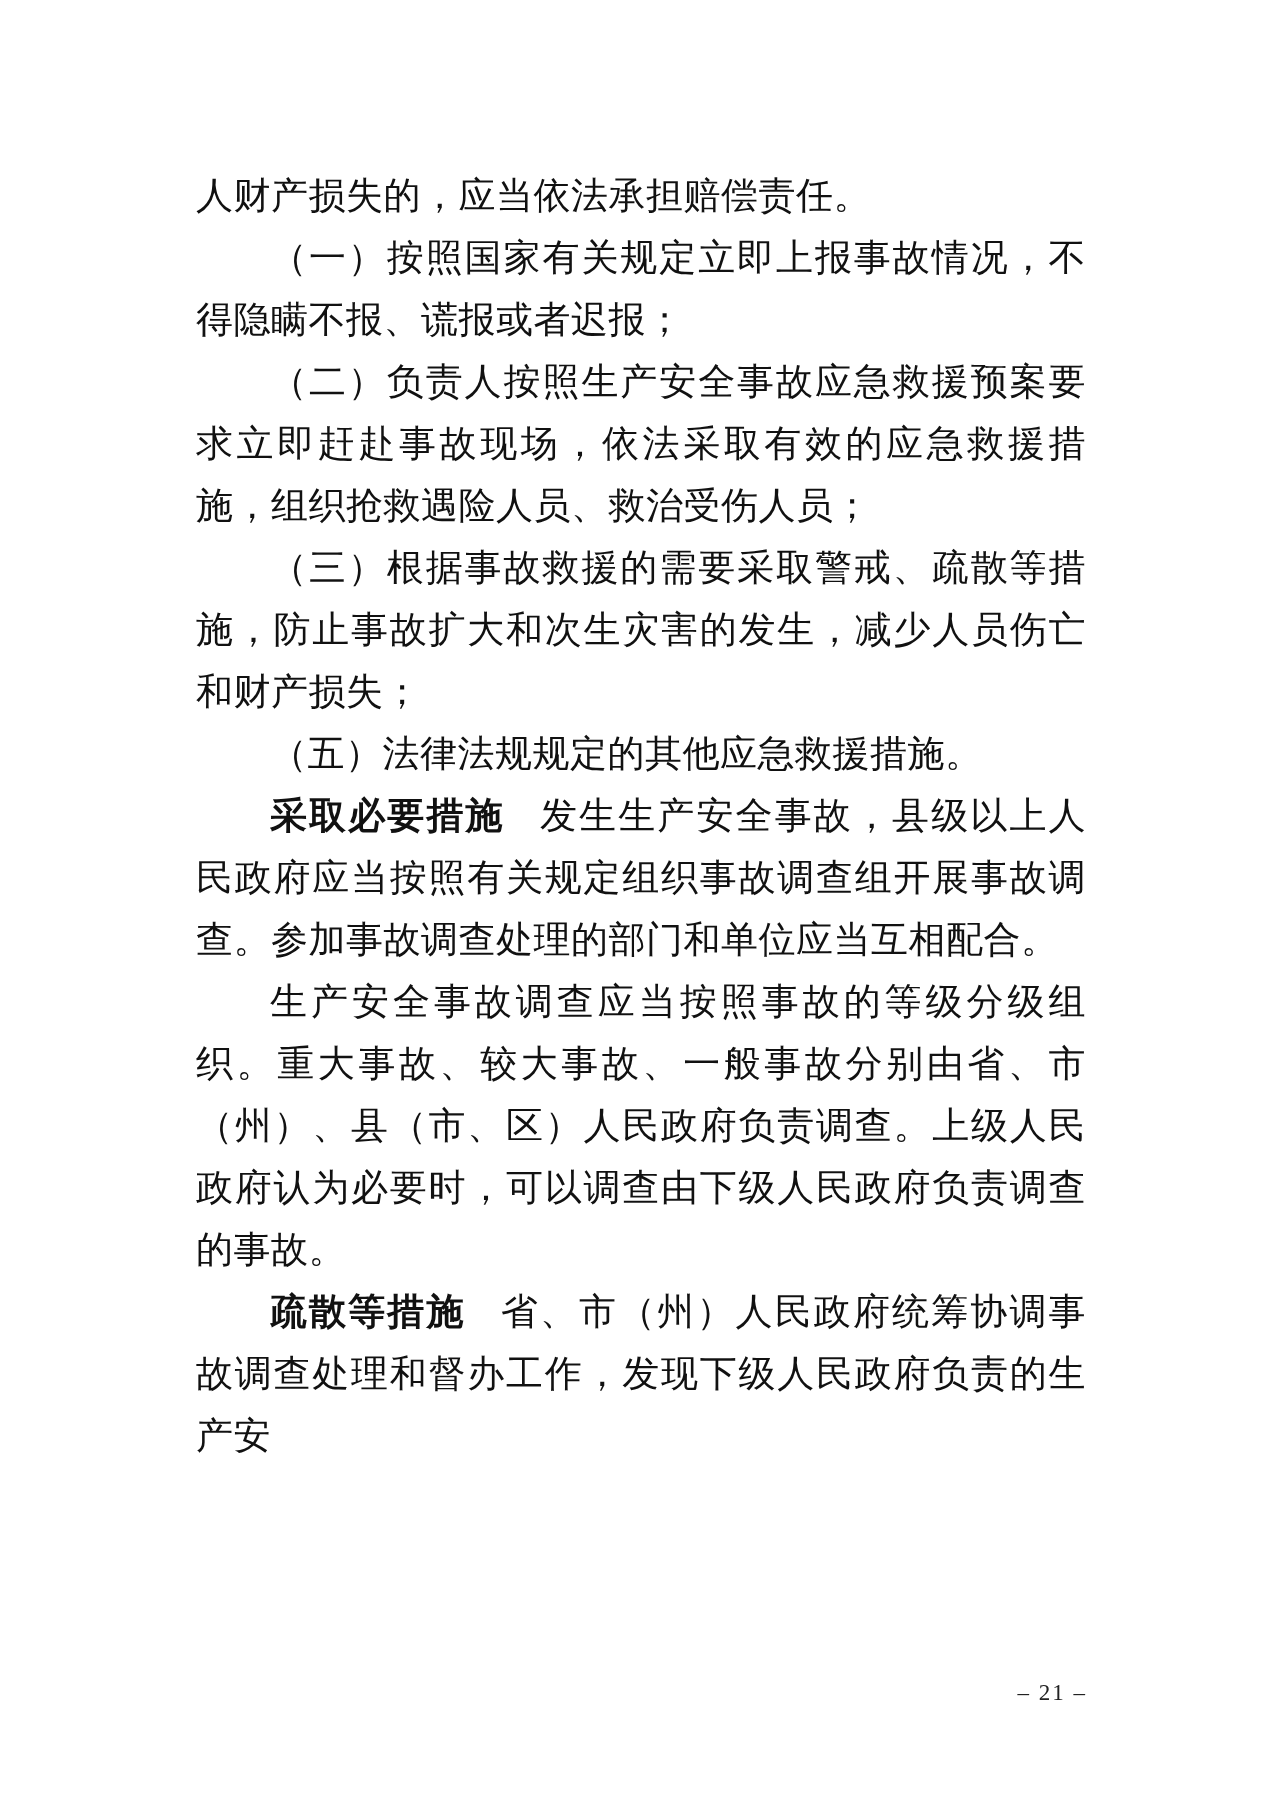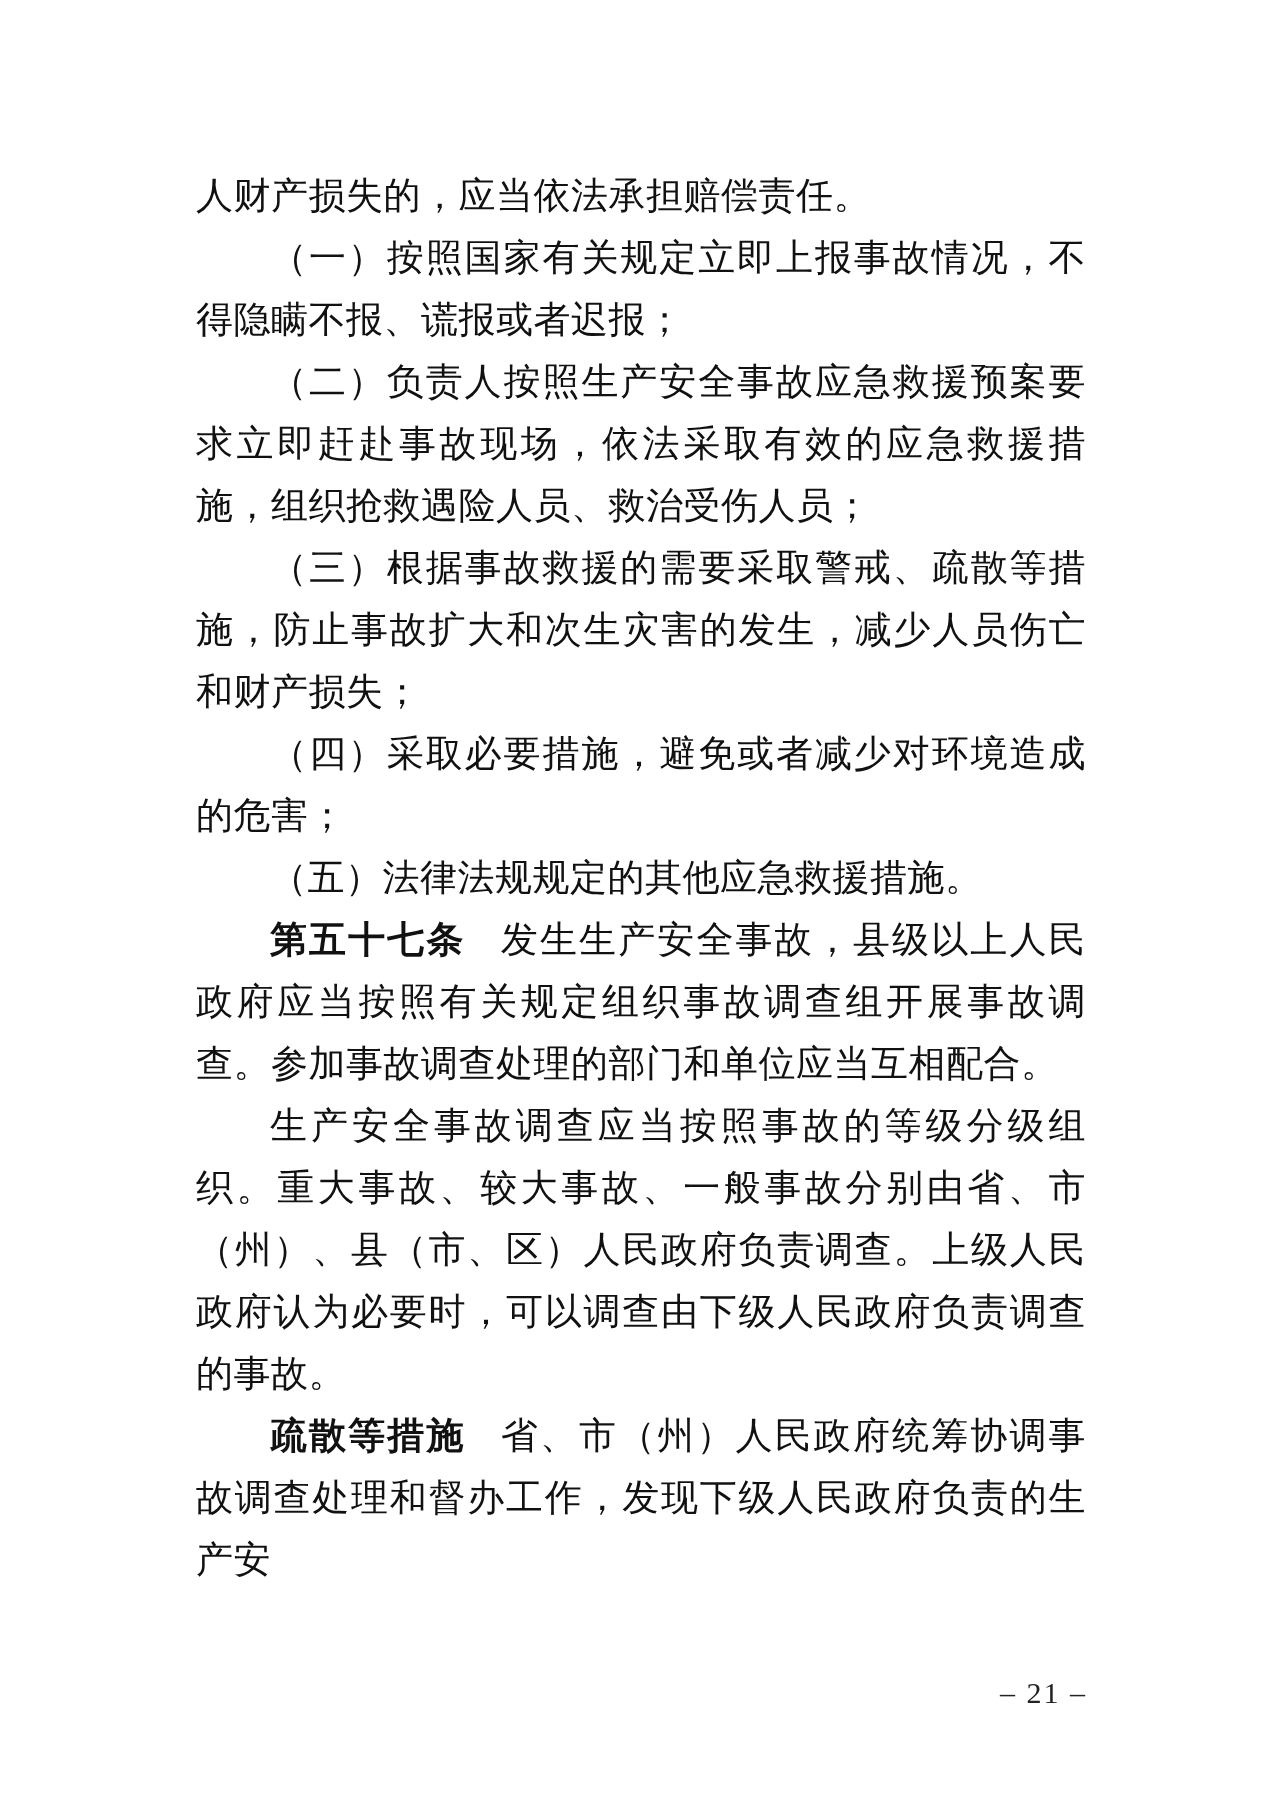--- a/index.html
+++ b/index.html
@@ -37,35 +37,34 @@
     text-indent: 0;
   }
   .article-heading {
     font-weight: bold;
     margin-right: 0.95em;
   }
   .pagenum {
     position: absolute;
     top: 1676px;
     right: 193px;
-    font-size: 30px;
+    font-size: 23px;
     line-height: 34px;
     letter-spacing: 2px;
     color: #222222;
   }
 </style>
 </head>
 <body>
 
 <div class="page">
   <div class="doc" id="doc">
       <p class="para no-indent"><span>人财产损失的，应当依法承担赔偿责任。</span></p>
       <p class="para"><span>（一）按照国家有关规定立即上报事故情况，不得隐瞒不报、谎报或者迟报；</span></p>
       <p class="para"><span>（二）负责人按照生产安全事故应急救援预案要求立即赶赴事故现场，依法采取有效的应急救援措施，组织抢救遇险人员、救治受伤人员；</span></p>
       <p class="para"><span>（三）根据事故救援的需要采取警戒、疏散等措施，防止事故扩大和次生灾害的发生，减少人员伤亡和财产损失；</span></p>
-      <p class="para"><span>（四）采取必要措施，避免或者减少对环境造成的危害；</span></p>
       <p class="para"><span>（五）法律法规规定的其他应急救援措施。</span></p>
-      <p class="para"><b class="article-heading">第五十七条</b><span>发生生产安全事故，县级以上人民政府应当按照有关规定组织事故调查组开展事故调查。参加事故调查处理的部门和单位应当互相配合。</span></p>
+      <p class="para"><b class="article-heading">采取必要措施</b><span>发生生产安全事故，县级以上人民政府应当按照有关规定组织事故调查组开展事故调查。参加事故调查处理的部门和单位应当互相配合。</span></p>
       <p class="para"><span>生产安全事故调查应当按照事故的等级分级组织。重大事故、较大事故、一般事故分别由省、市（州）、县（市、区）人民政府负责调查。上级人民政府认为必要时，可以调查由下级人民政府负责调查的事故。</span></p>
       <p class="para"><b class="article-heading">疏散等措施</b><span>省、市（州）人民政府统筹协调事故调查处理和督办工作，发现下级人民政府负责的生产安</span></p>
     </div>
   <div class="pagenum">– 21 –</div>
 </div>
 
 </body></html>

